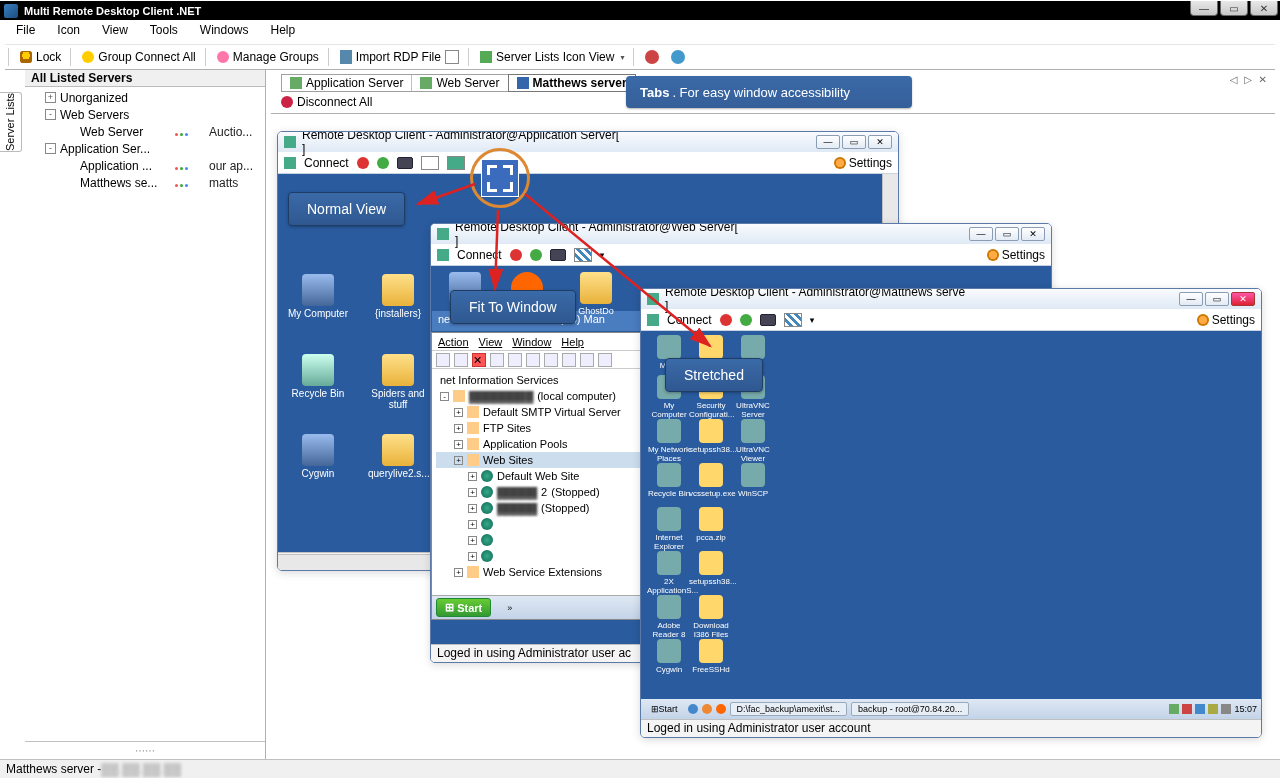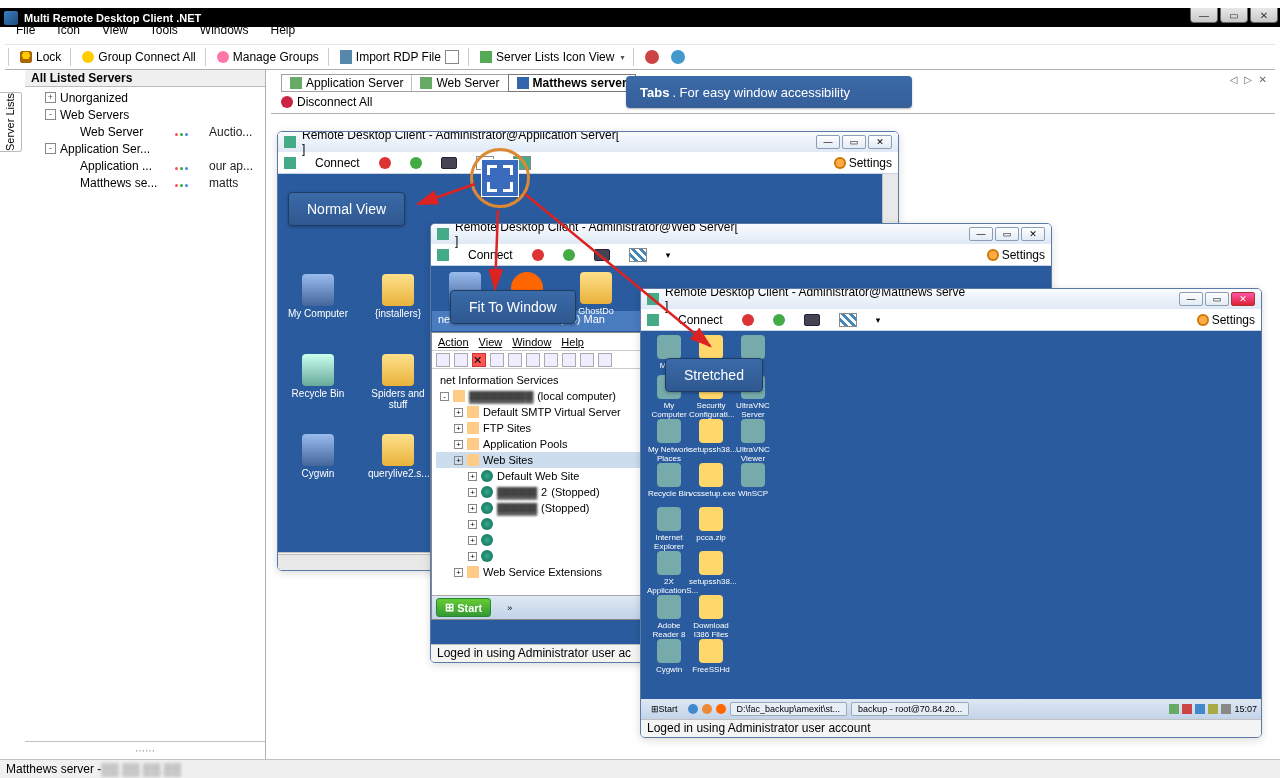--- a/index.html
+++ b/index.html
@@ -1,19 +1,19 @@
 <!DOCTYPE html>
 <html><head>
 <meta charset="utf-8">
 <style>
   * { box-sizing: border-box; }
   body { margin:0; padding:0; font-family: "Segoe UI", Tahoma, sans-serif; font-size:12px; background:#fff; color:#000; overflow:hidden; width:1280px; height:778px; position:relative; }
 
   
-  .titlebar { position:absolute; left:0; top:8px; right:0; height:19px; background:#000; color:#fff; display:flex; align-items:center; padding:0 4px; }
+  .titlebar { position:absolute; left:0; top:1px; right:0; height:19px; background:#000; color:#fff; display:flex; align-items:center; padding:0 4px; }
   .titlebar .app-icon { width:14px; height:14px; background:linear-gradient(135deg,#3a7ebf,#1a4e7f); border-radius:2px; margin-right:6px; }
   .titlebar .title-text { font-weight:bold; font-size:11px; }
   .titlebar .win-controls { position:absolute; right:2px; top:0; display:flex; gap:2px; }
   .titlebar .win-btn { width:28px; height:15px; background:linear-gradient(#e8e8e8,#c8c8c8); border:1px solid #666; border-top:none; display:flex; align-items:center; justify-content:center; font-size:10px; color:#333; border-radius:0 0 4px 4px; }
 
   
   .menubar { position:absolute; top:19px; left:5px; right:5px; height:22px; display:flex; align-items:center; gap:0; }
   .menubar .m-item { padding:3px 11px; cursor:default; }
 
   
@@ -66,21 +66,21 @@
 
   
   .rdc-win { position:absolute; background:#fff; border:1px solid #5b7aa8; border-radius:5px; box-shadow:0 2px 8px rgba(0,0,0,.15); overflow:hidden;}
   .rdc-titlebar { height:20px; background:linear-gradient(#f9fbfe,#dfe9f5); display:flex; align-items:center; padding:0 6px; gap:6px; font-size:12px;}
   .rdc-titlebar .t-icon{width:12px;height:12px;background:#4a8;}
   .rdc-titlebar .t-title{flex:1; white-space:nowrap; overflow:hidden;}
   .rdc-titlebar .t-sigs{display:flex;gap:3px;}
   .rdc-titlebar .win3 { display:flex; gap:2px;}
   .rdc-titlebar .wbtn { width:24px;height:14px; border:1px solid #8a9db5; border-radius:2px; background:linear-gradient(#fefeff,#e3ebf4); display:flex;align-items:center;justify-content:center;font-size:9px;}
   .rdc-titlebar .wbtn.close{background:linear-gradient(#f5a,#d23); color:#fff; border-color:#a33;}
-  .rdc-toolbar { height:22px; display:flex; align-items:center; padding:0 6px; gap:19px; border-bottom:1px solid #c9d4e2; font-size:12px;}
+  .rdc-toolbar { height:22px; display:flex; align-items:center; padding:0 6px; gap:8px; border-bottom:1px solid #c9d4e2; font-size:12px;}
   .rdc-toolbar .circle{width:12px;height:12px;border-radius:50%;}
   .c-red{background:#d33;} .c-green{background:#4a4;} .c-grey{background:#445;border:1px solid #223;}
   .rdc-toolbar .sq{width:18px;height:14px;border:1px solid #888;}
   .rdc-toolbar .settings{margin-left:auto; display:flex;align-items:center;gap:3px;}
   .rdc-toolbar .gear{width:12px;height:12px;background:radial-gradient(circle,#fa4 50%,#c70 51%);border-radius:50%;}
   .rdc-body { position:relative; background:#2a5b9e; height:calc(100% - 60px); overflow:hidden;}
   .scrollbar-v { position:absolute; right:0; top:42px; bottom:18px; width:16px; background:#e8e8e8; border-left:1px solid #c0c0c0;}
   .scrollbar-h { position:absolute; left:0; right:16px; bottom:0; height:16px; background:#e8e8e8; border-top:1px solid #c0c0c0;}
   .rdc-status { height:18px; border-top:1px solid #c0c0c0; background:#f4f4f4; padding:1px 6px; font-size:12px;}
 

